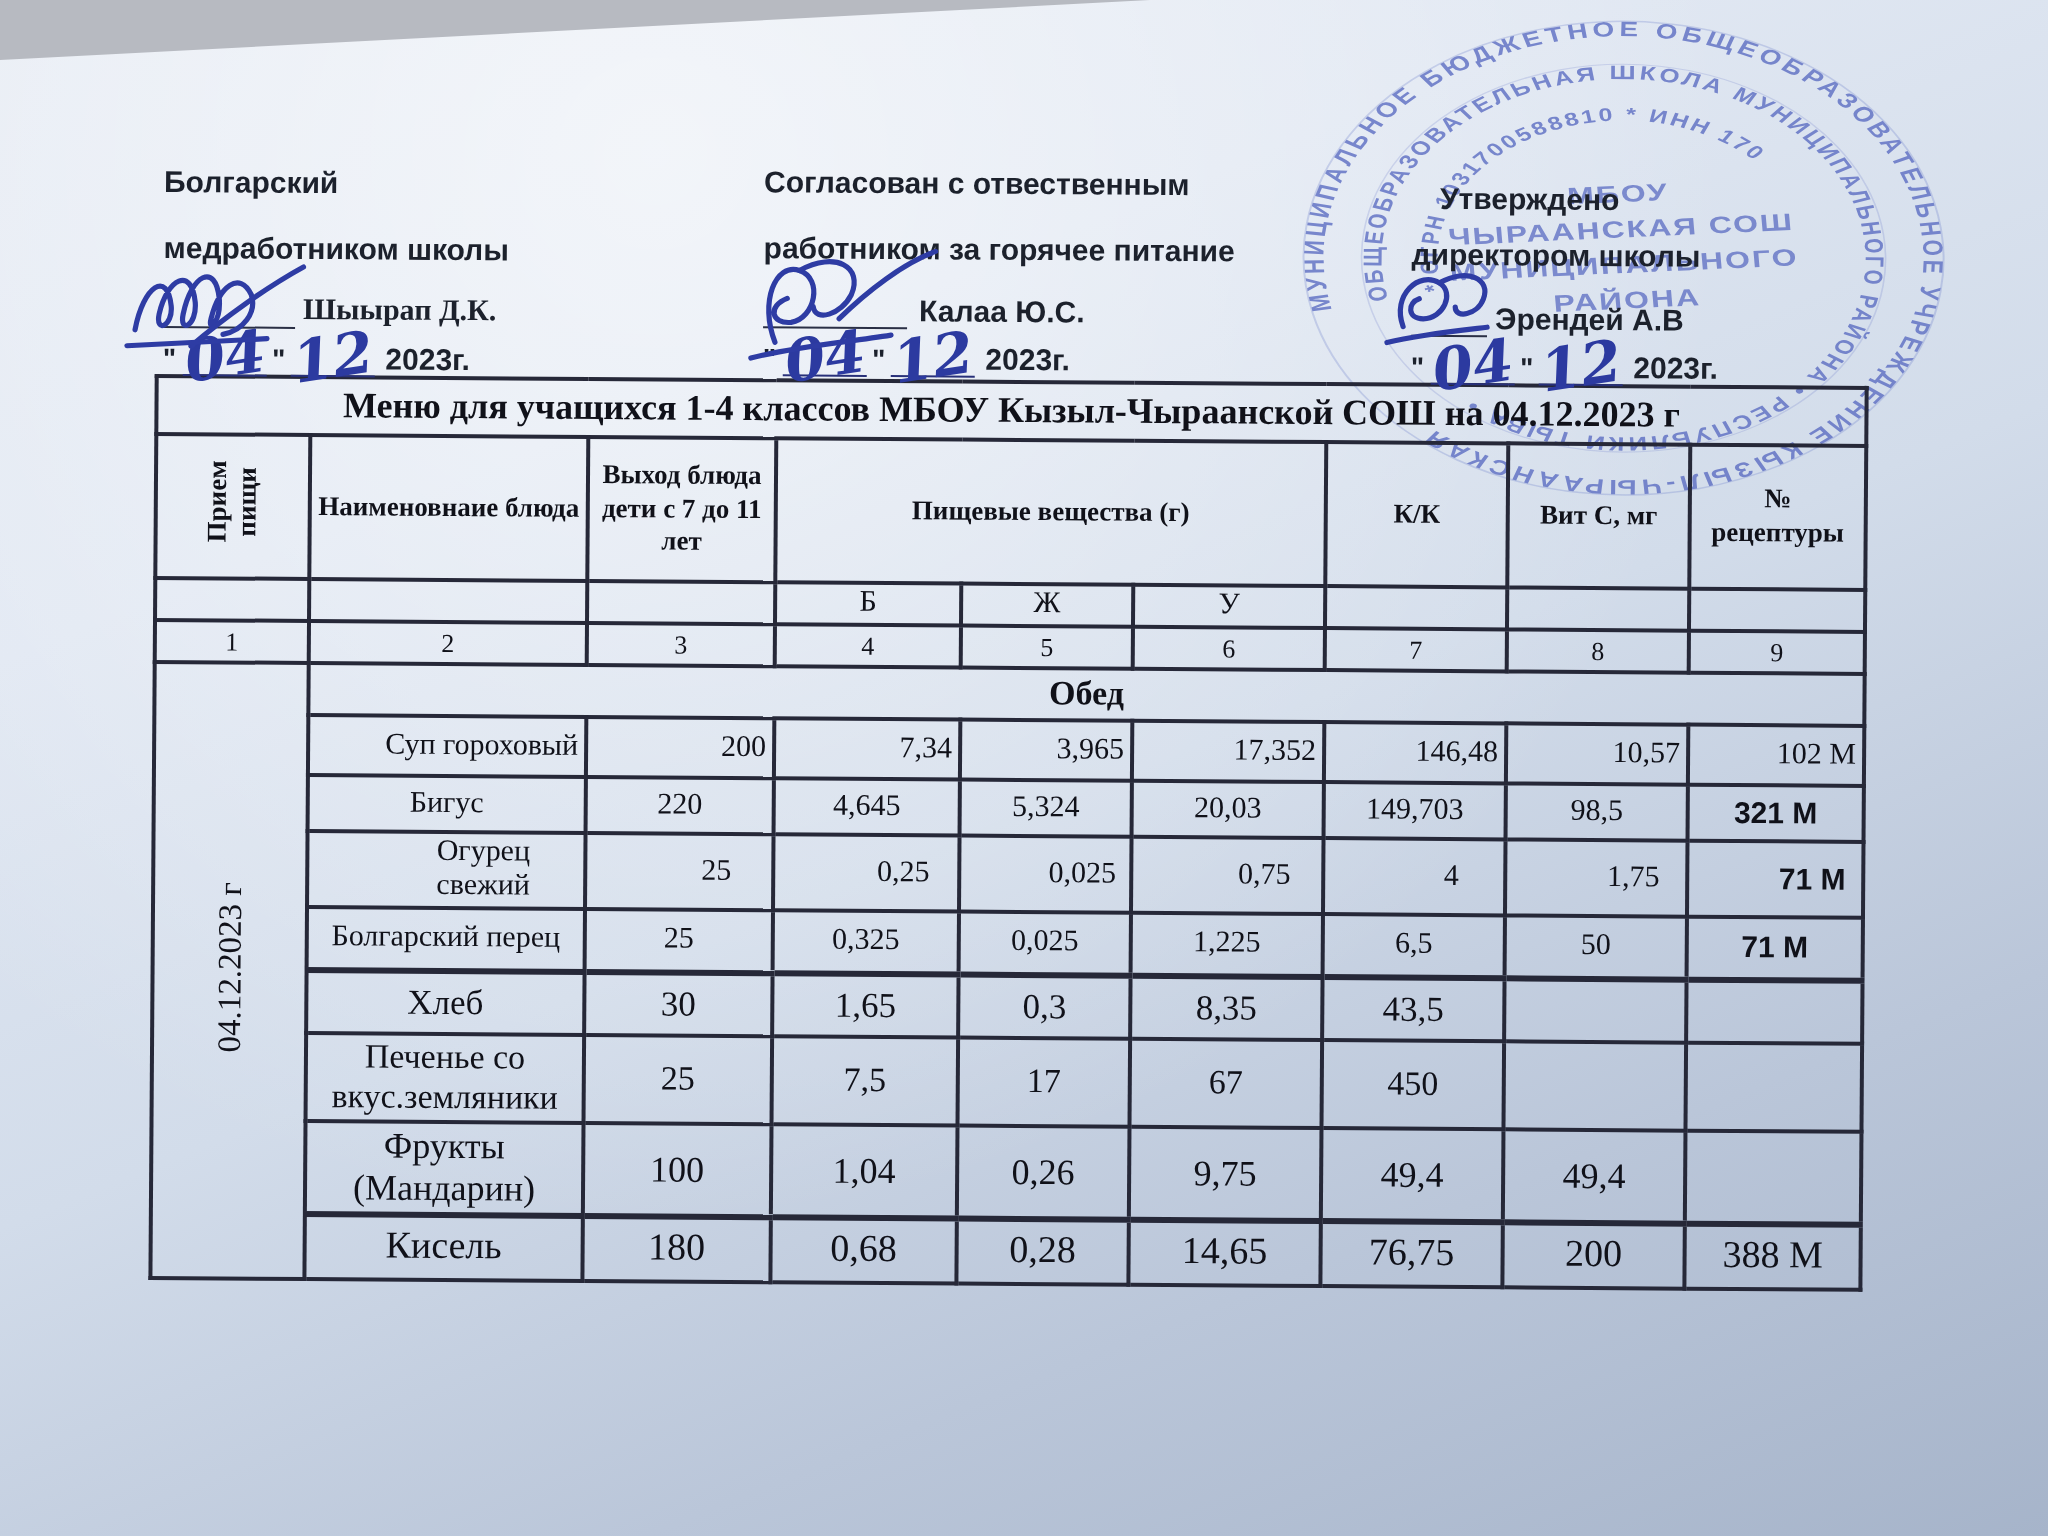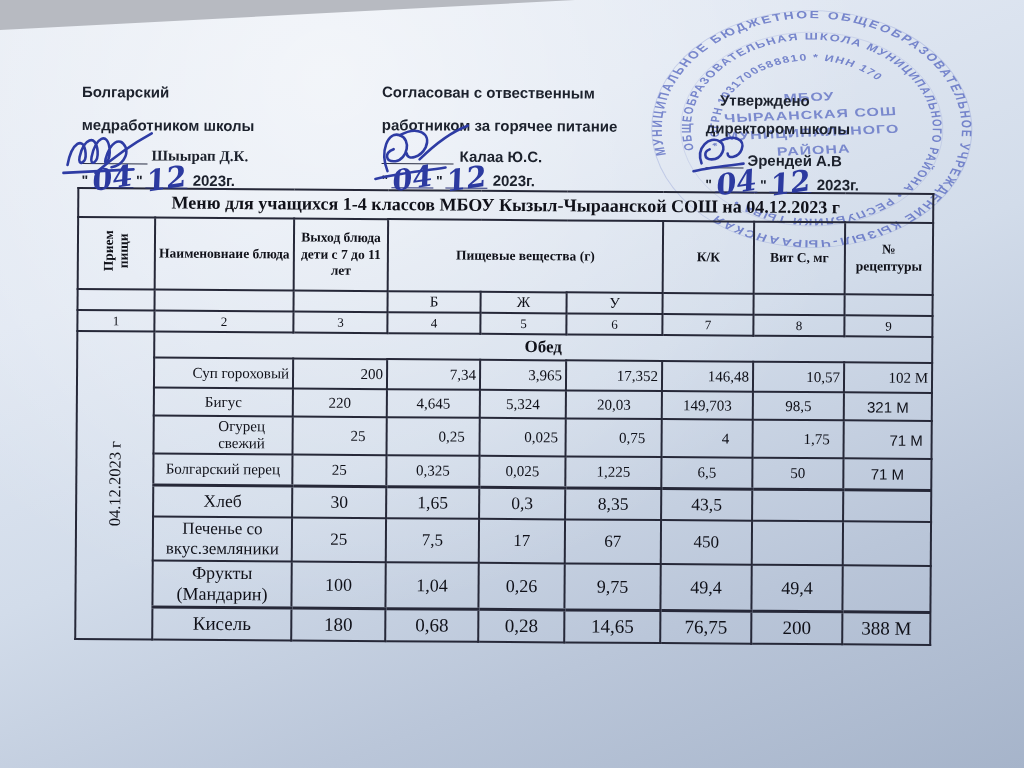--- a/index.html
+++ b/index.html
@@ -48,21 +48,21 @@
   td.date-cell .vert{height:230px;font-size:16.5px;font-weight:normal;white-space:nowrap;}
   td.dish{text-align:left;padding-left:5px;}
   tr.r0 td{font-size:15px;height:26px;text-align:right;}
   tr.r1 td{font-size:15px;height:24px;}
   tr.r2 td{font-size:15px;height:25px;padding-left:40px;}
   tr.r3 td{font-size:15px;height:27px;}
   tr.r4 td{font-size:17.5px;height:27px;border-top-width:3px;}
   tr.r5 td{font-size:17px;height:38px;}
   tr.r6 td{font-size:18px;height:33px;}
   tr.r7 td{font-size:19px;height:28px;border-top-width:3px;}
-  td.sans{font-family:"Liberation Sans",sans-serif;text-align:left;padding-left:4px;font-size:14.5px;}
+  td.sans{font-family:"Liberation Sans",sans-serif;text-align:left;padding-left:4px;font-size:14.5px;font-weight:bold;}
 </style>
 </head>
 <body>
 
 <div class="photo-bg"></div>
 <div class="photo-light"></div>
 <div class="gray-wedge"></div>
 
 <div class="sheet">
 

